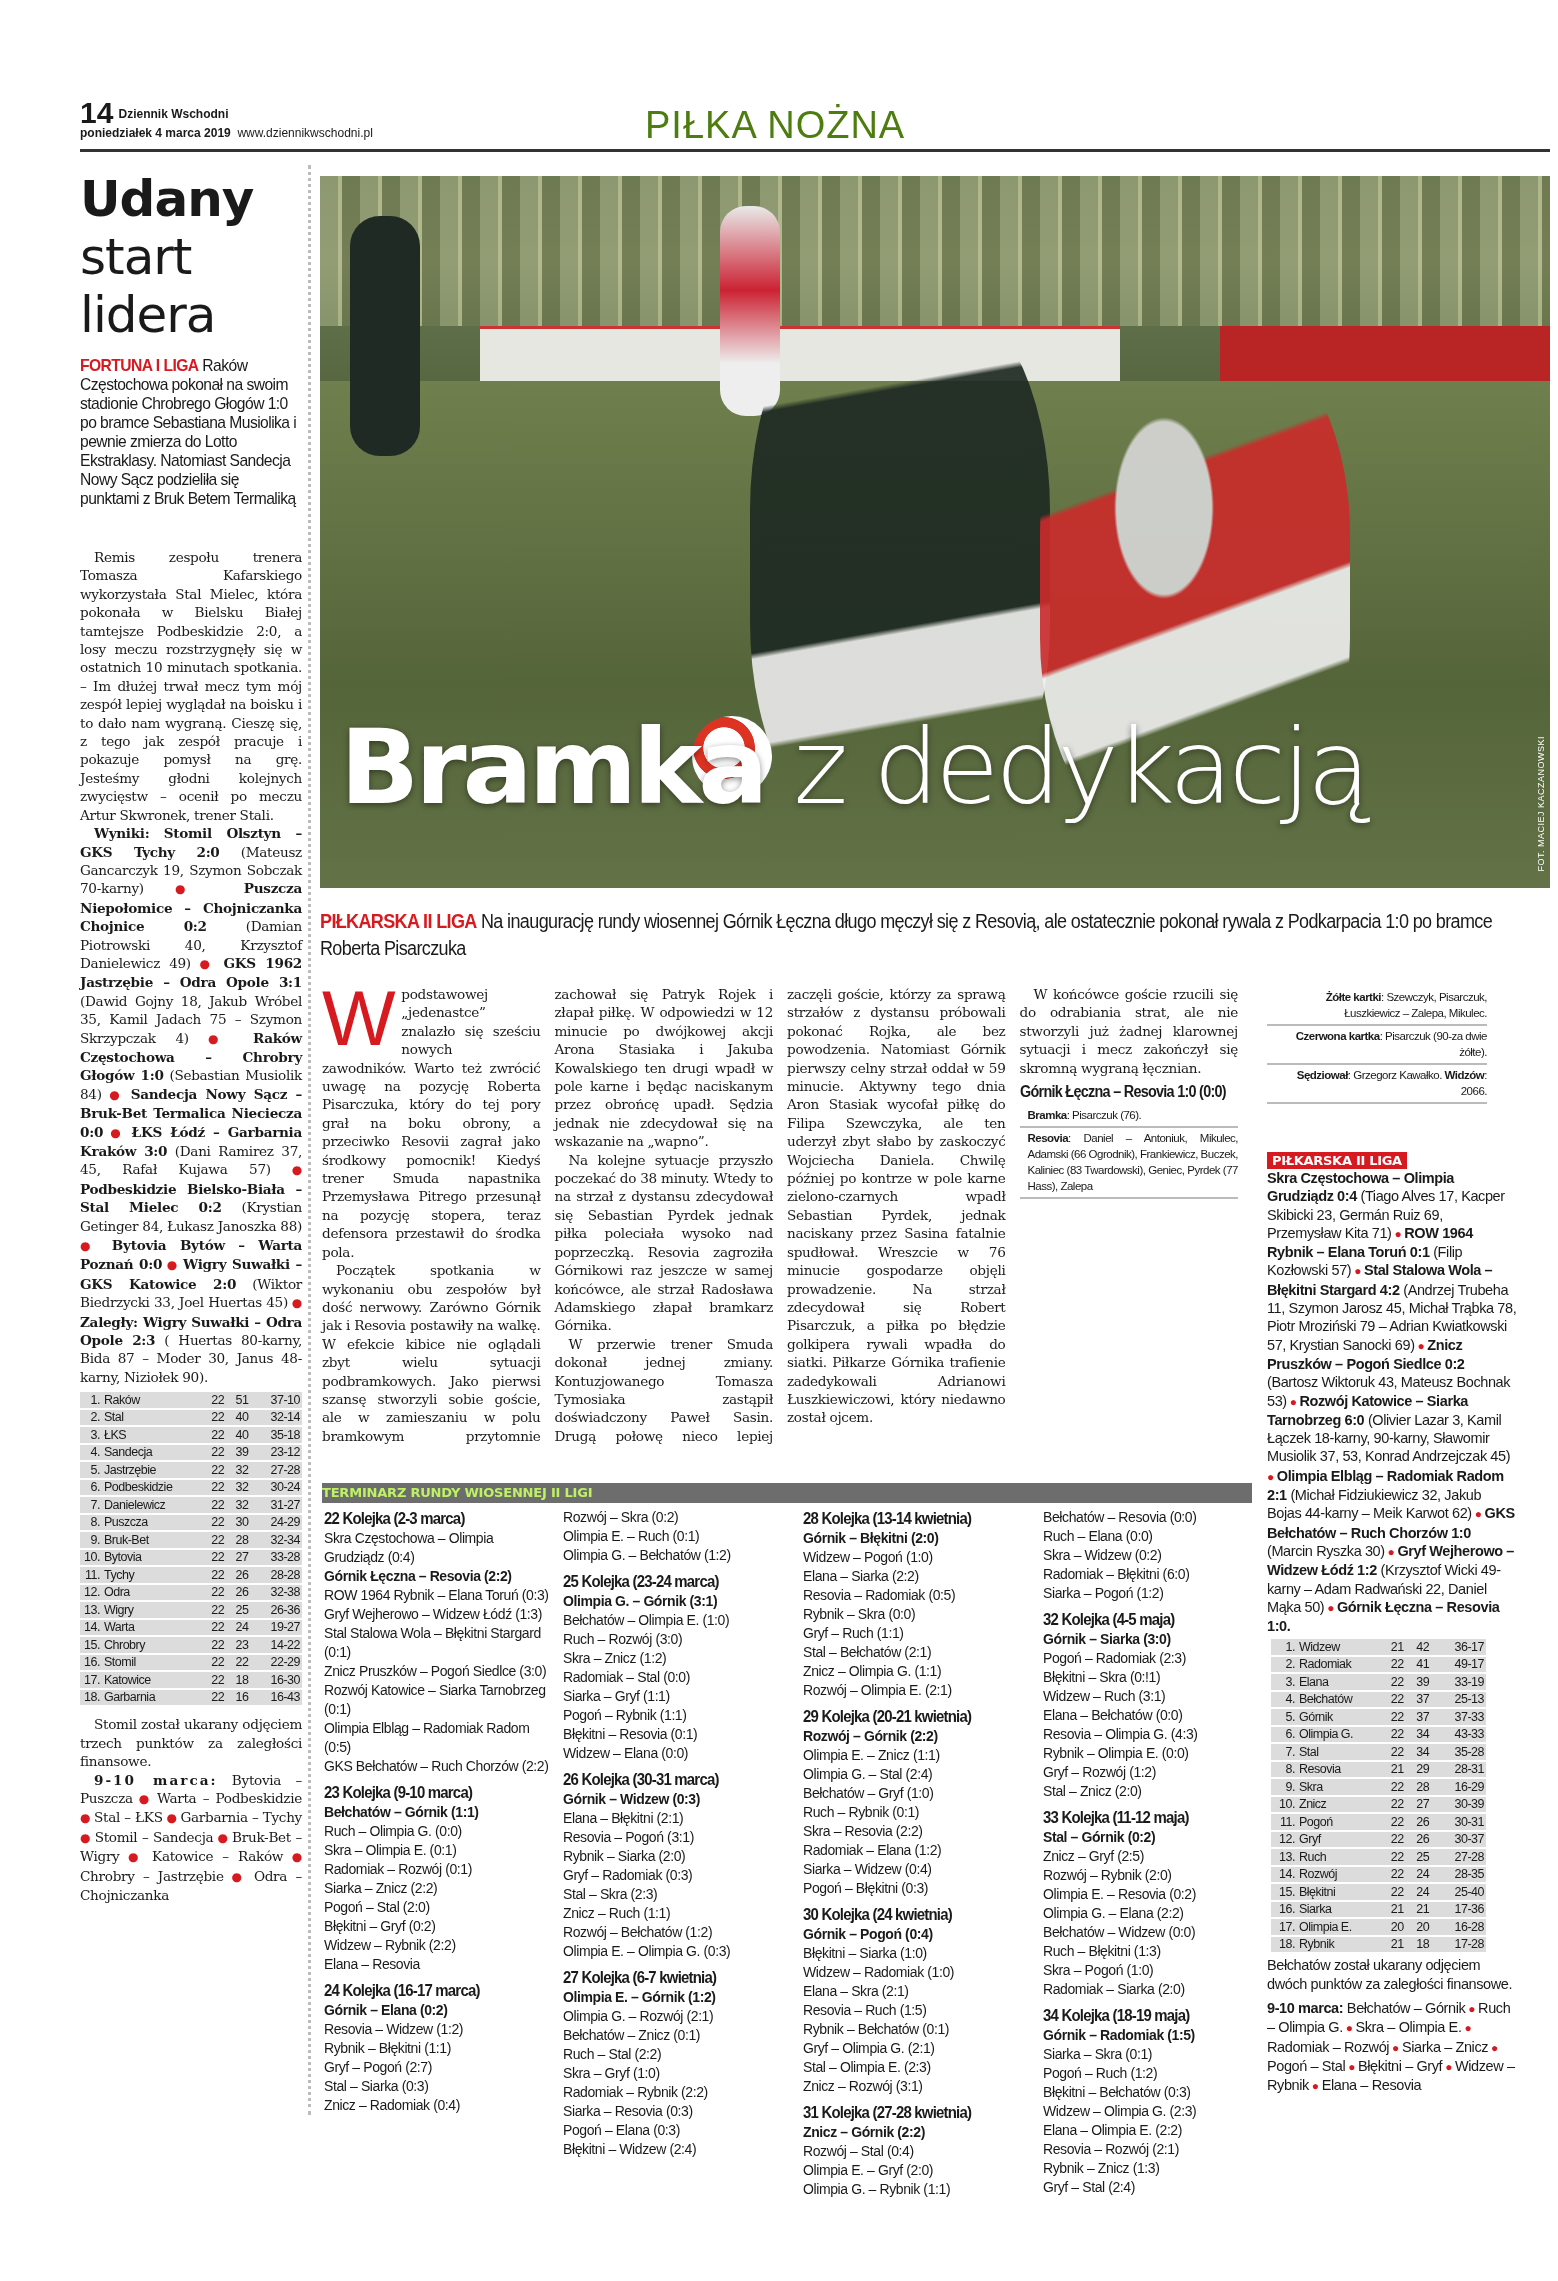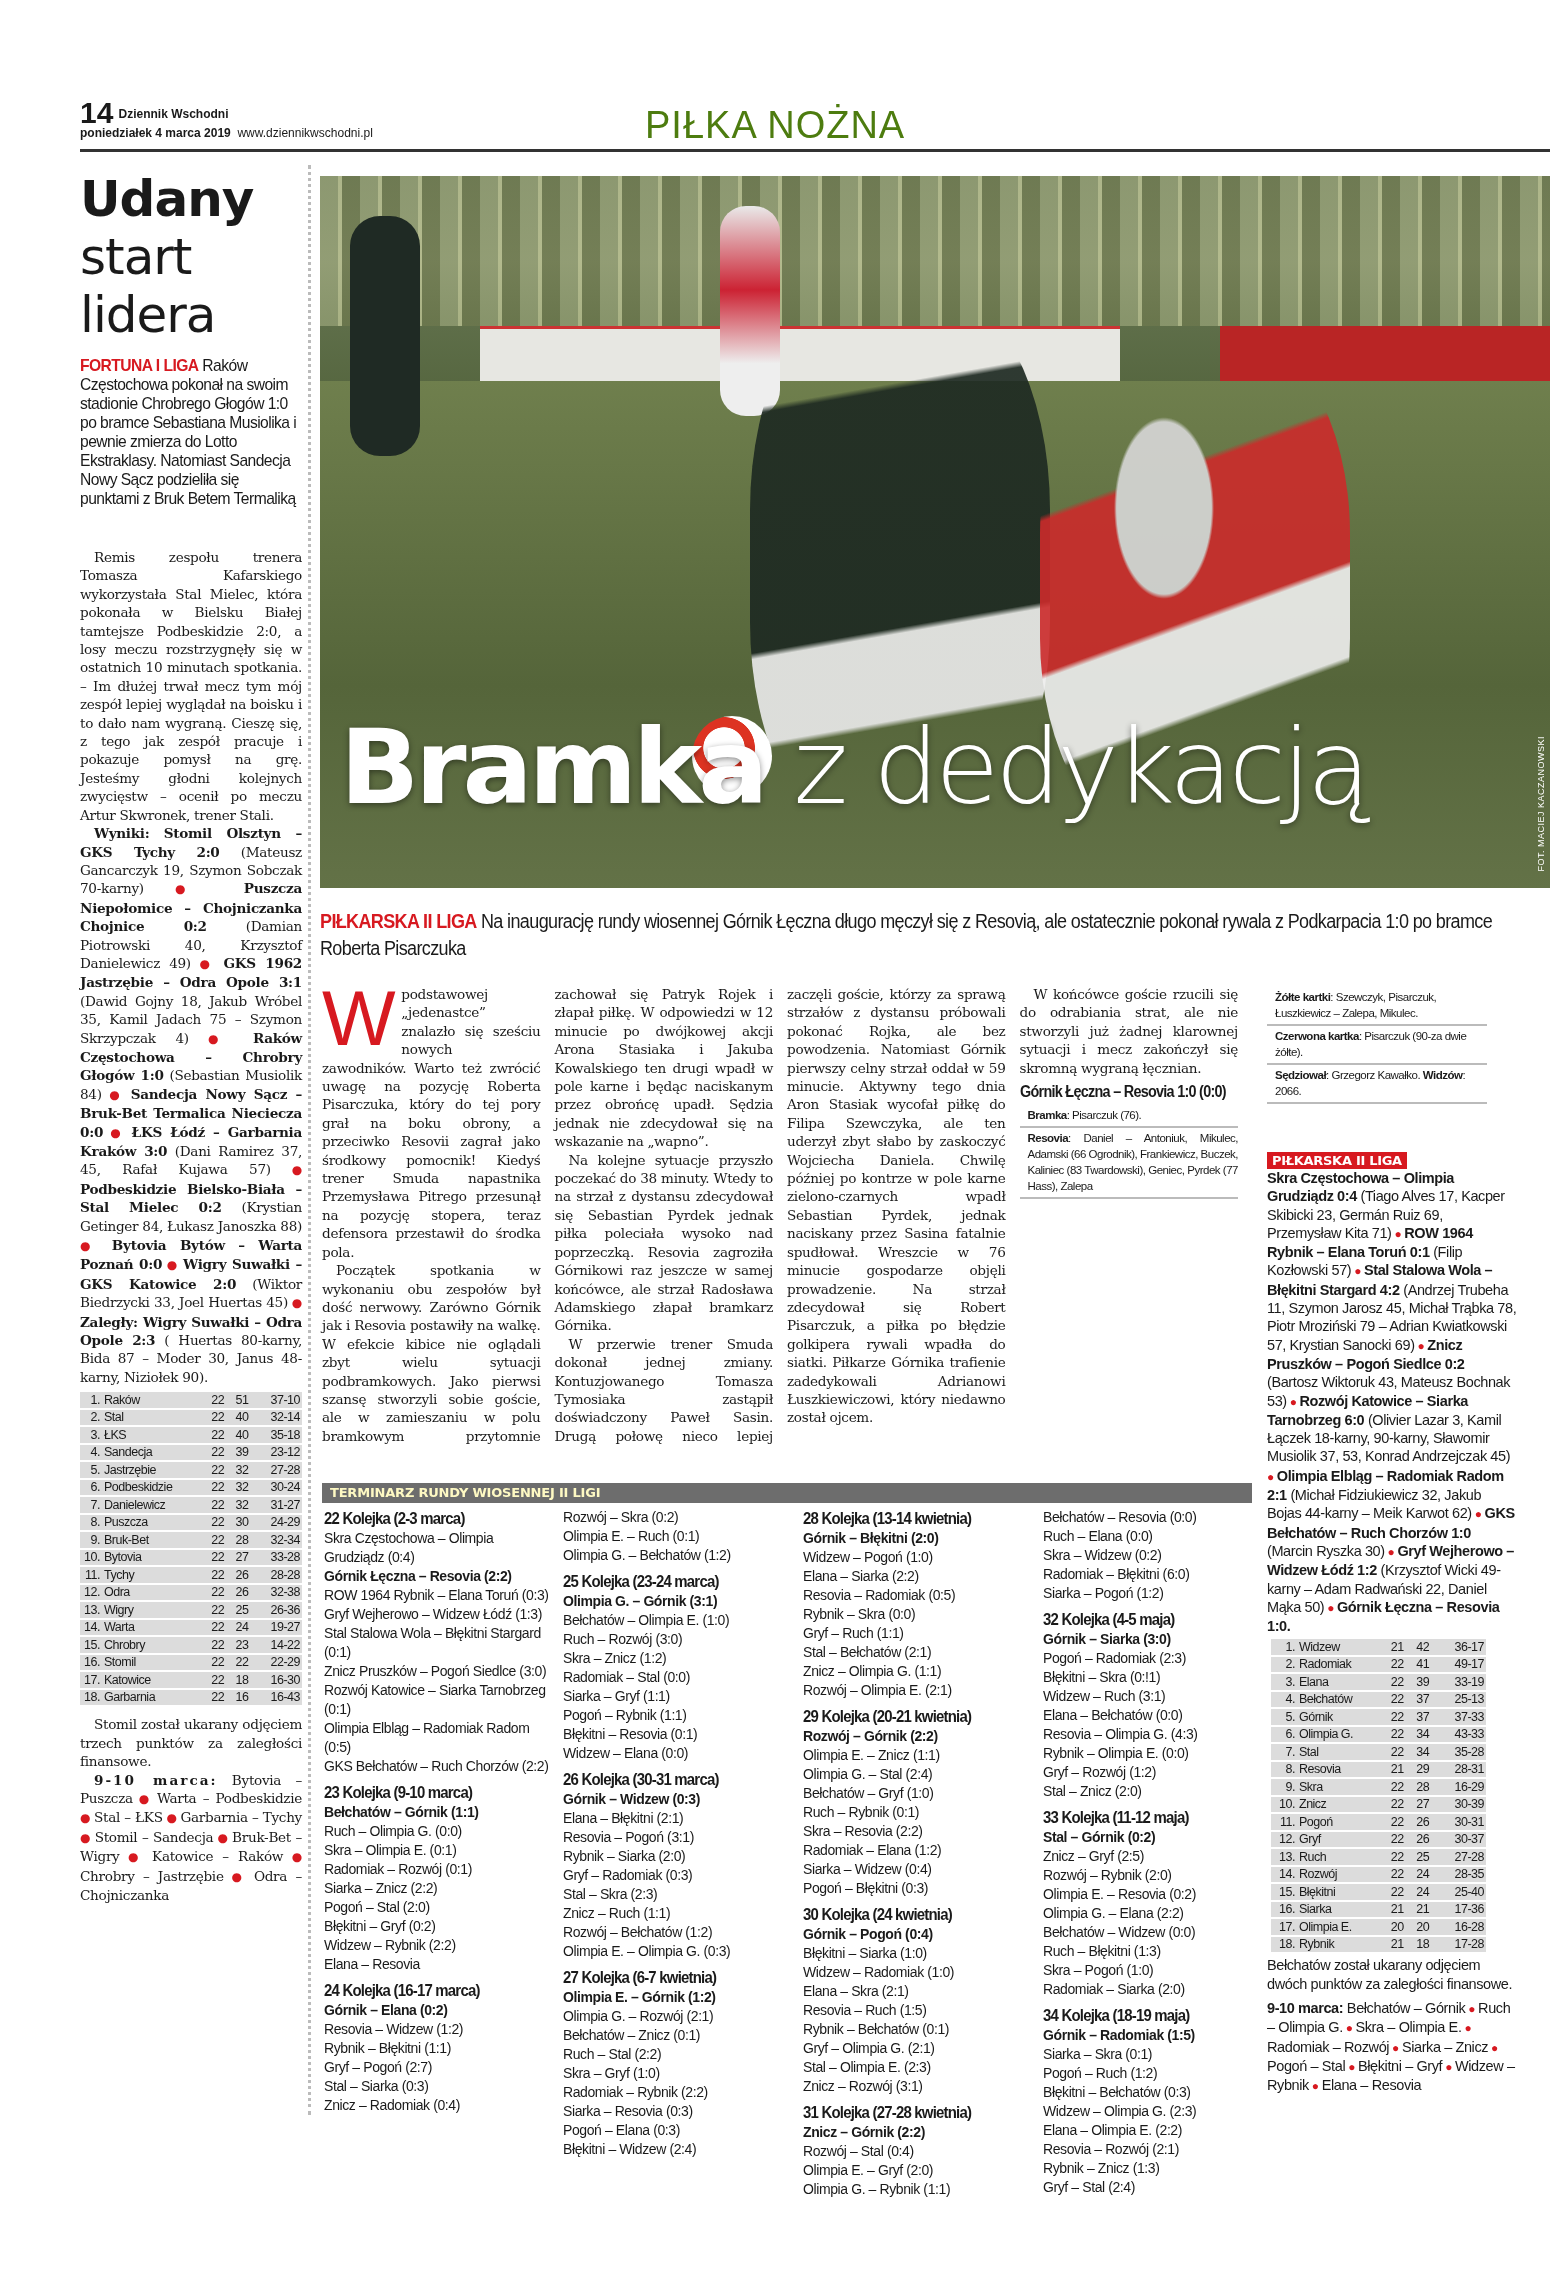--- a/index.html
+++ b/index.html
@@ -51,35 +51,35 @@
 
   
   #lead-main { left: 320px; top: 908px; width: 1230px; font-family: "Liberation Sans", sans-serif; font-size: 20px; line-height: 27px; letter-spacing: -0.7px; transform: scaleX(0.9); transform-origin: left; width: 1370px; }
   .dropcap { float: left; font-family: "Liberation Sans", sans-serif; font-weight: 300; color: #d71920; font-size: 78px; line-height: 62px; margin: 2px 6px 0 0; }
   .noindent { text-indent: 0 !important; }
 
   .mr-title { font-family: "Liberation Sans", sans-serif; font-weight: 700; font-size: 16px; letter-spacing: -0.8px; margin: 6px 0 4px; transform: scaleX(0.9); transform-origin: left; white-space: nowrap; }
   .mr-block { font-family: "Liberation Sans", sans-serif; font-size: 11.5px; line-height: 16px; letter-spacing: -0.5px; padding: 2px 0 3px 8px; border-bottom: 2px solid #bbb; }
   .mr-block b { font-weight: 700; }
 
-  #sidebox { left: 1267px; top: 987px; width: 220px; }
+  #sidebox { left: 1267px; top: 987px; width: 220px; text-align: right; }
 
   
   #ii-liga { left: 1267px; top: 1150px; width: 250px; }
   .tag-red { display: inline-block; background: #d71920; color: #fff; font-family: "DejaVu Sans", sans-serif; font-weight: 700; font-size: 13px; padding: 1px 5px; letter-spacing: -0.3px; }
   .res-txt { font-family: "Liberation Sans", sans-serif; font-size: 14.5px; line-height: 18.3px; letter-spacing: -0.4px; }
   .res-txt b { font-weight: 700; }
   table.st2 { width: 215px; border-collapse: separate; border-spacing: 0 2px; font-family: "Liberation Sans", sans-serif; font-size: 12.5px; margin: 2px 0 2px 4px; }
   table.st2 td { background: #dcdcdc; height: 15.5px; line-height: 15px; padding: 0 2px; letter-spacing: -0.5px; }
   table.st2 td.n { text-align: right; width: 26px; }
   table.st2 td.num { text-align: center; }
   table.st2 td.gl { text-align: right; }
 
   
-  #term-bar { left: 322px; top: 1483px; width: 930px; height: 20px; background: #6d6d6d; color: #fef9c3; font-family: "DejaVu Sans", sans-serif; font-weight: 700; font-size: 13px; line-height: 20px; padding-left: 8px; letter-spacing: -0.2px; }
+  #term-bar { left: 322px; top: 1483px; width: 930px; height: 20px; background: #6d6d6d; color: #bef264; font-family: "DejaVu Sans", sans-serif; font-weight: 700; font-size: 13px; line-height: 20px; letter-spacing: -0.2px; }
   .tcol { top: 1508px; width: 228px; font-family: "Liberation Sans", sans-serif; font-size: 14px; line-height: 19px; letter-spacing: -0.4px; }
   #t1 { left: 324px; } #t2 { left: 563px; } #t3 { left: 803px; } #t4 { left: 1043px; }
   .kol-title { font-family: "Liberation Sans", sans-serif; font-weight: 700; font-size: 17px; line-height: 21px; letter-spacing: -0.9px; transform: scaleX(0.88); transform-origin: left; white-space: nowrap; margin-top: 6px; }
   .tcol .kol-title:first-child { margin-top: 0; }
   .match-b { font-weight: 700; }
 </style>
 </head>
 <body>
 
 <div id="hdr" class="abs">

